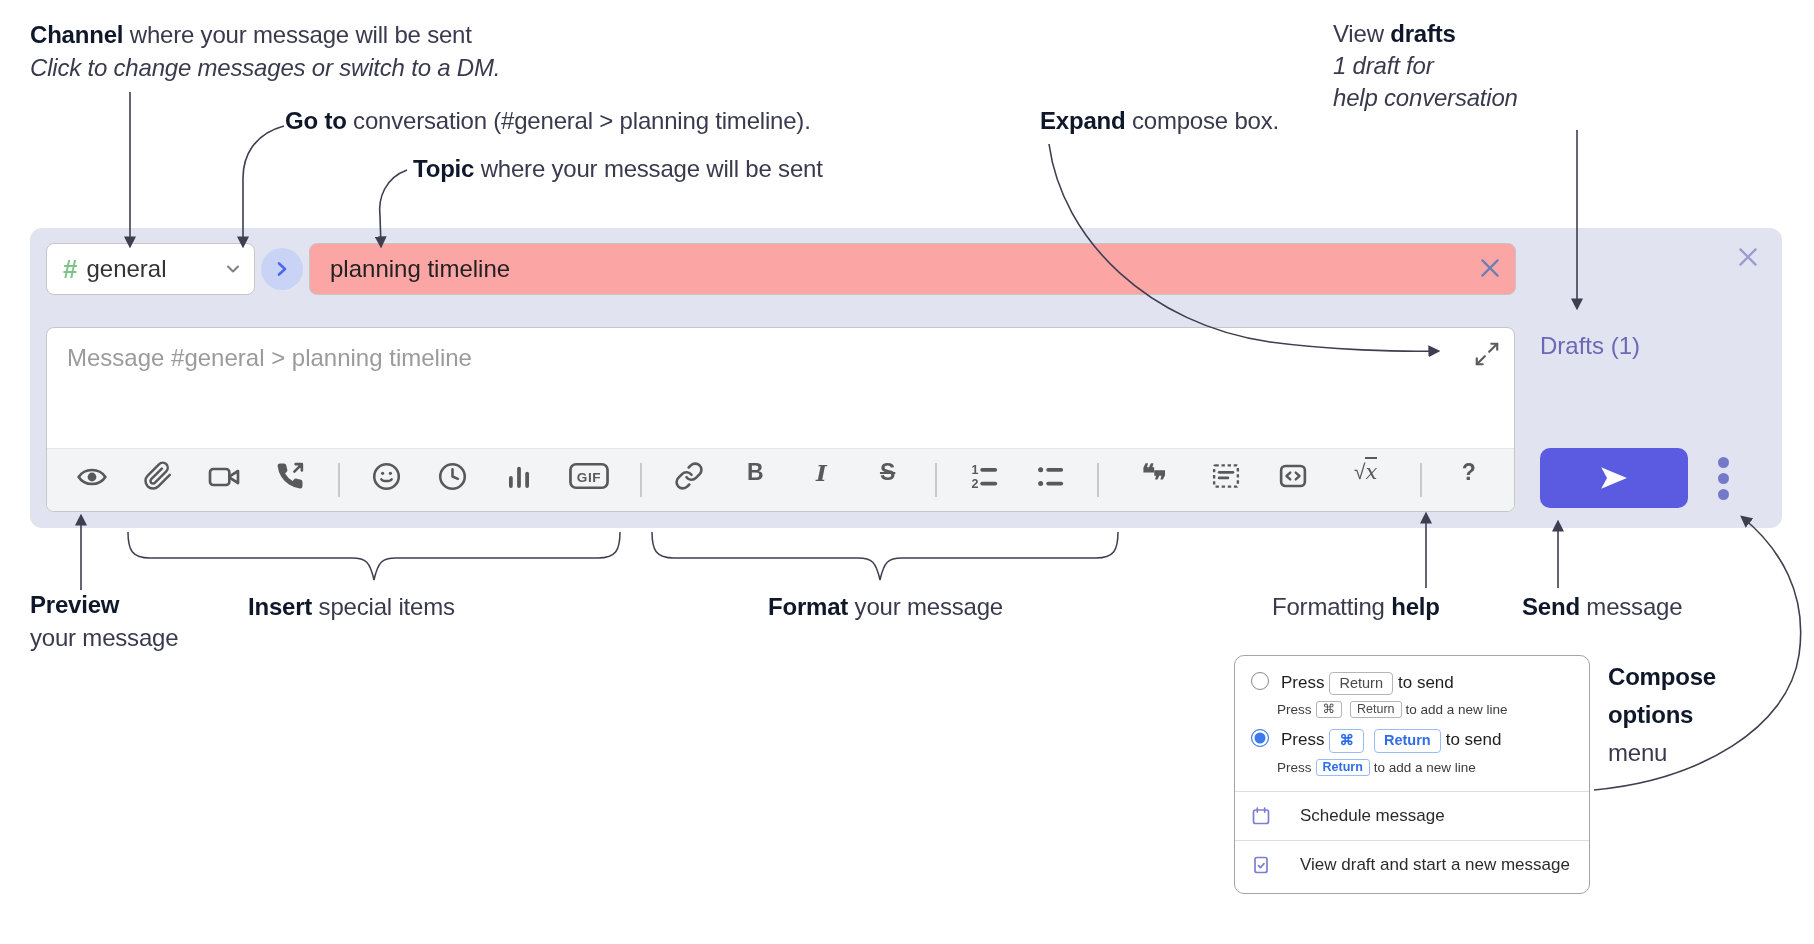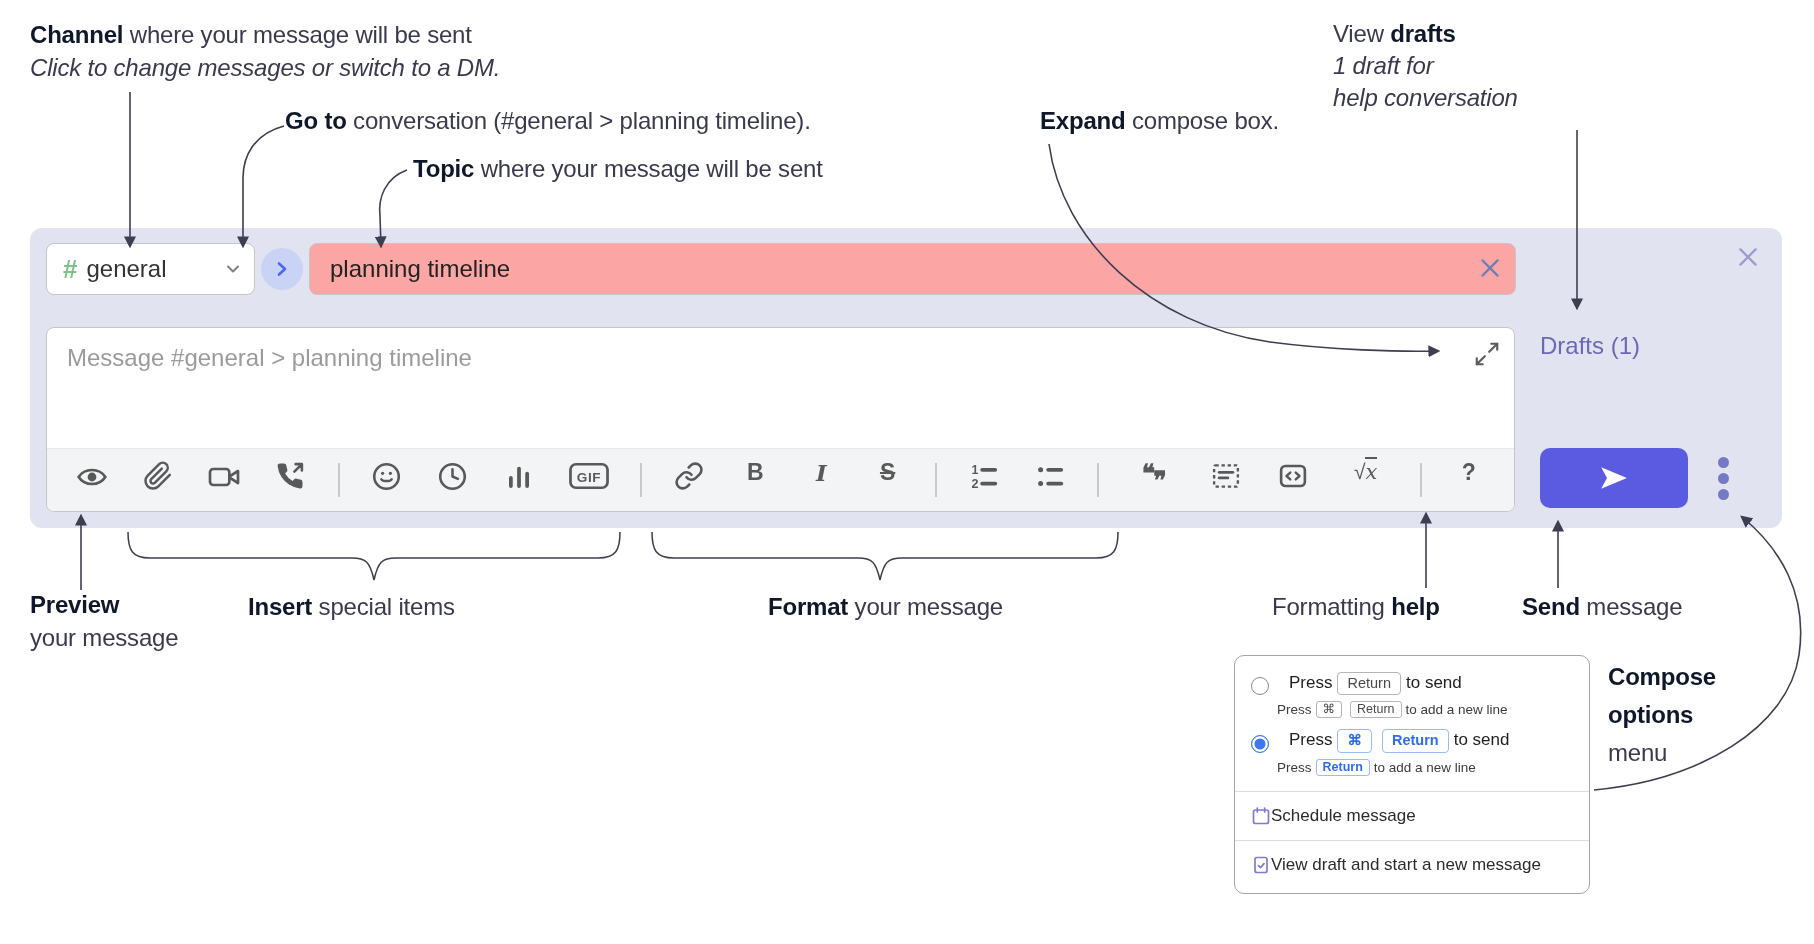--- a/index.html
+++ b/index.html
@@ -55,30 +55,30 @@
   .sendrow{position:absolute;left:1510px;top:220px;display:flex;align-items:center}
   .send{width:148px;height:60px;border-radius:10px;background:#5a5be0;border:none;display:flex;
         align-items:center;justify-content:center;cursor:pointer}
   .dots{margin-left:26px;display:flex;flex-direction:column;gap:5px;background:none;border:none;
         cursor:pointer;padding:4px}
   .dots i{width:11px;height:11px;border-radius:50%;background:#7678c8;display:block}
 
   
   .menu{position:absolute;left:1234px;top:655px;width:356px;background:#fff;border:1px solid #a5a5a5;
         border-radius:10px;box-sizing:border-box;padding:12px 0;z-index:2}
-  .opt{display:flex;align-items:flex-end;gap:20px;padding:4px 16px;font-size:17px;color:#1f1f1f;cursor:pointer}
+  .opt{display:flex;align-items:flex-start;gap:12px;padding:4px 16px;font-size:17px;color:#1f1f1f;cursor:pointer}
   .sub{padding:2px 16px 7px 42px;font-size:13.5px;color:#3c3c3c;display:flex;align-items:center}
   .key{display:inline-block;border:1px solid #b5b5b5;border-radius:4px;padding:2px 9px;font-size:14.5px;
        color:#4a4a4a;background:#fff;margin:0 5px;line-height:1.2}
   .key.sm{font-size:12.5px;padding:0 6px;border-radius:3px;margin:0 4px}
   .key.blue{border-color:#99bbf7;color:#2f6de8;font-weight:700}
   .radio{width:16px;height:16px;border:1.5px solid #8a8a8a;border-radius:50%;flex:none;background:#fff;box-sizing:content-box}
   .radio.sel{border-color:#3b7af0;background:#3b7af0;box-shadow:inset 0 0 0 2.5px #fff}
   .mdiv{border-top:1px solid #dcdcdc;margin:8px 0}
-  .mitem{display:flex;align-items:center;gap:0;padding:6px 16px;font-size:17px;color:#2b2b2b;cursor:pointer}
+  .mitem{display:flex;align-items:center;gap:29px;padding:6px 16px;font-size:17px;color:#2b2b2b;cursor:pointer}
   .micon{color:#7d7ed2;flex:none;display:flex}
 </style>
 </head>
 <body>
 
 <div class="ann" style="left:30px;top:18px">
   <div><b>Channel</b><span> where your message will be sent</span></div>
   <div class="it">Click to change messages or switch to a DM.</div>
 </div>
 <div class="ann" style="left:285px;top:104px"><b>Go to</b><span> conversation (#general &gt; planning timeline).</span></div>

